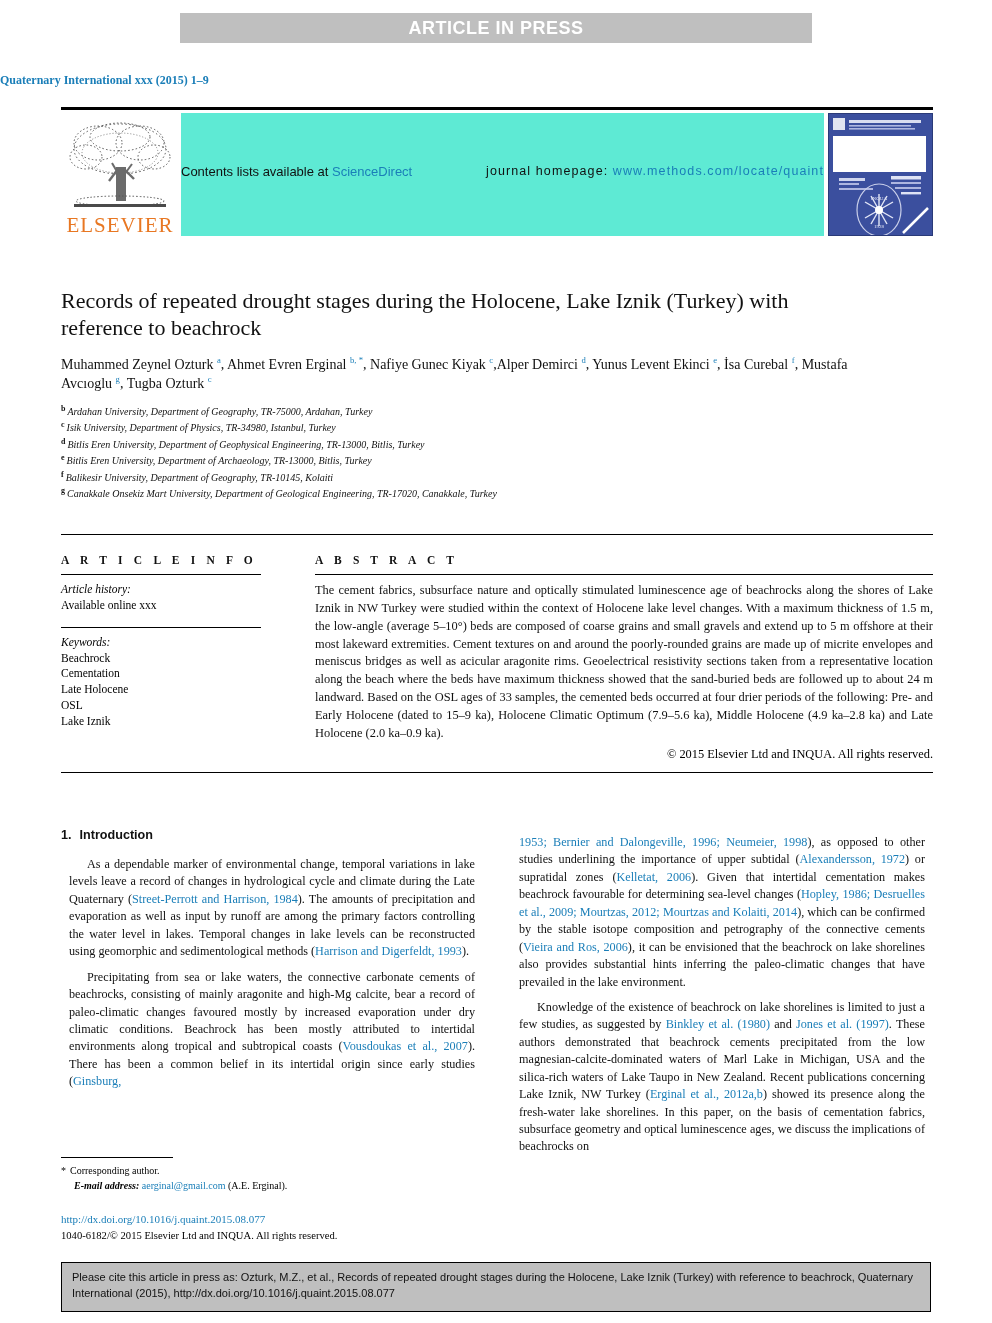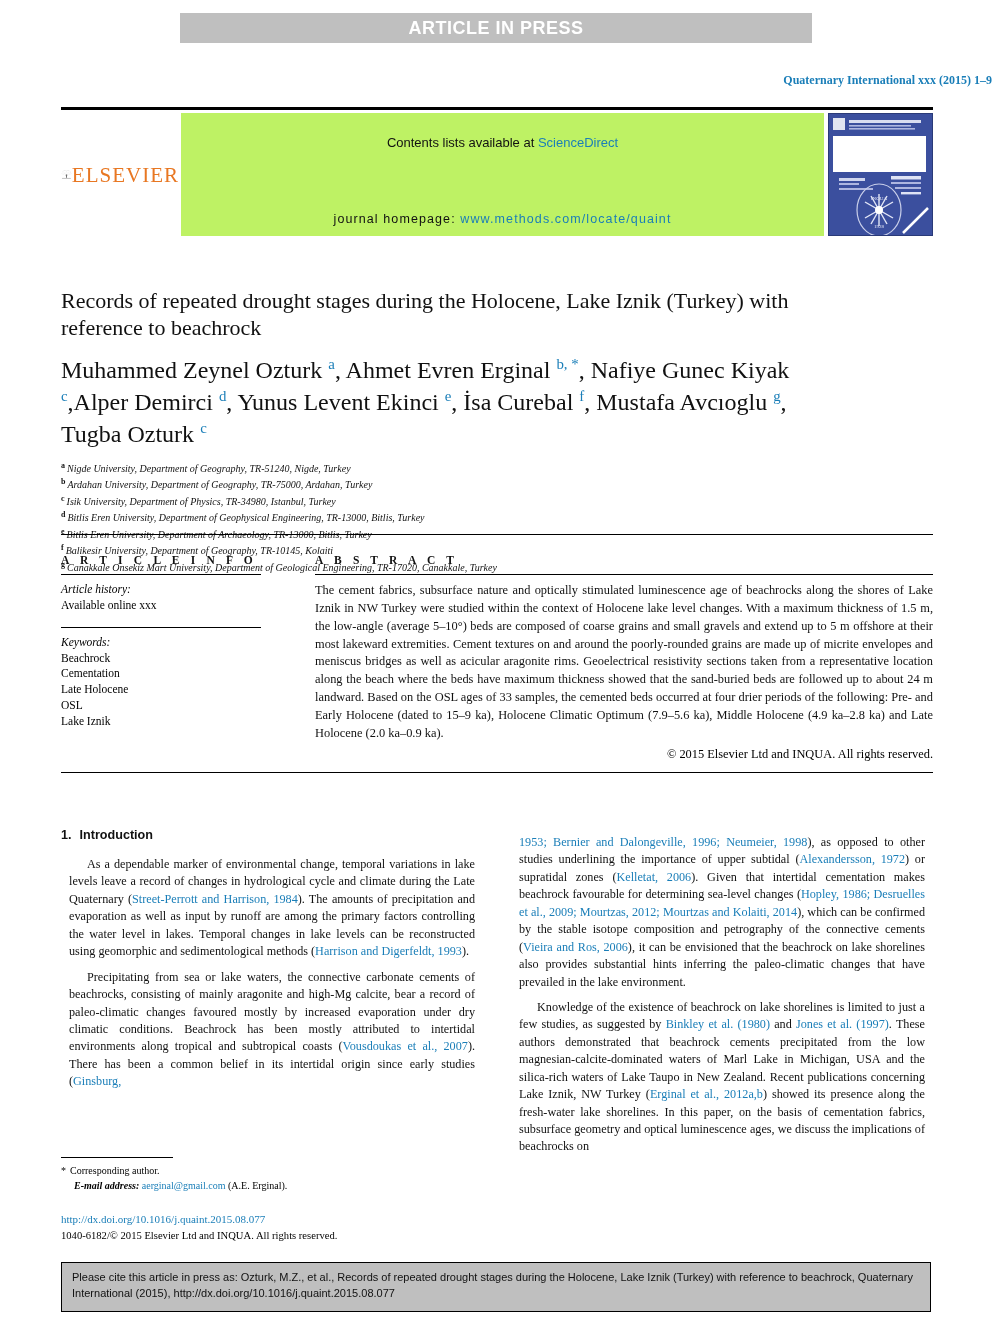--- a/index.html
+++ b/index.html
@@ -35,21 +35,21 @@
     letter-spacing: 0.5px;
     color: #ffffff;
   }
 
   
   .running-head {
     position: absolute;
     left: 0;
     top: 73px;
     width: 992px;
-    text-align: right;
+    text-align: left;
     font-family: "Liberation Serif", serif;
     font-size: 12px;
     font-weight: bold;
     color: #1a7eb8;
   }
 
   
   .masthead {
     position: absolute;
     left: 61px;
@@ -61,41 +61,41 @@
   .masthead-inner {
     display: flex;
     height: 123px;
     padding-top: 3px;
   }
   .elsevier-logo {
     width: 118px;
     flex: 0 0 118px;
     position: relative;
     display: flex;
-    flex-direction: row;
+    flex-direction: column;
     justify-content: flex-end;
     align-items: center;
   }
   .tree-svg { display:block; }
   .elsevier-word {
     font-family: "Liberation Serif", serif;
     font-size: 21px;
     letter-spacing: 1px;
     color: #e87722;
     line-height: 1;
     margin-top: 1px;
   }
   .masthead-center {
     flex: 1 1 auto;
-    background: #bef264;
+    background: #5eead4;
     display: flex;
-    flex-direction: column;
+    flex-direction: row;
     justify-content: space-between;
     align-items: center;
-    padding: 22px 0 10px 0;
+    padding: 3px 0 10px 0;
     margin-left: 2px;
   }
   .contents-line {
     font-family: "Liberation Sans", sans-serif;
     font-size: 13px;
     color: #111;
   }
   .contents-line .sd-link { color: #1a7eb8; }
   .journal-name {
     font-family: "Liberation Serif", serif;
@@ -129,21 +129,21 @@
   }
   .paper-title {
     font-size: 22px;
     line-height: 1.23;
     font-weight: normal;
     margin: 0;
     color: #111;
   }
   .authors {
     margin-top: 14px;
-    font-size: 24px;
+    font-size: 14px;
     line-height: 1.33;
     color: #111;
   }
   .authors sup, .aff-sup { color: #1a7eb8; font-size: 0.62em; }
   .affiliations {
     margin-top: 9px;
     font-size: 10px;
     font-style: italic;
     line-height: 1.52;
     color: #111;
@@ -361,21 +361,20 @@
       </svg>
     </div>
 
   </div>
 </div>
 
 <div class="title-block">
   <h1 class="paper-title">Records of repeated drought stages during the Holocene, Lake Iznik (Turkey) with reference to beachrock</h1>
   <div class="authors"><span>Muhammed Zeynel Ozturk </span><sup>a</sup><span>, </span><span>Ahmet Evren Erginal </span><sup>b, *</sup><span>, </span><span>Nafiye Gunec Kiyak </span><sup>c</sup><span>,</span><span>Alper Demirci </span><sup>d</sup><span>, </span><span>Yunus Levent Ekinci </span><sup>e</sup><span>, </span><span>İsa Curebal </span><sup>f</sup><span>, </span><span>Mustafa Avcıoglu </span><sup>g</sup><span>, </span><span>Tugba Ozturk </span><sup>c</sup></div>
   <div class="affiliations">
-      <div><span class="aff-letter">a</span><span>Nigde University, Department of Geography, TR-51240, Nigde, Turkey</span></div>
       <div><span class="aff-letter">b</span><span>Ardahan University, Department of Geography, TR-75000, Ardahan, Turkey</span></div>
       <div><span class="aff-letter">c</span><span>Isik University, Department of Physics, TR-34980, Istanbul, Turkey</span></div>
       <div><span class="aff-letter">d</span><span>Bitlis Eren University, Department of Geophysical Engineering, TR-13000, Bitlis, Turkey</span></div>
       <div><span class="aff-letter">e</span><span>Bitlis Eren University, Department of Archaeology, TR-13000, Bitlis, Turkey</span></div>
       <div><span class="aff-letter">f</span><span>Balikesir University, Department of Geography, TR-10145, Kolaiti</span></div>
       <div><span class="aff-letter">g</span><span>Canakkale Onsekiz Mart University, Department of Geological Engineering, TR-17020, Canakkale, Turkey</span></div>
     </div>
 </div>
 
 <div class="hr-full hr-top-info"></div>

